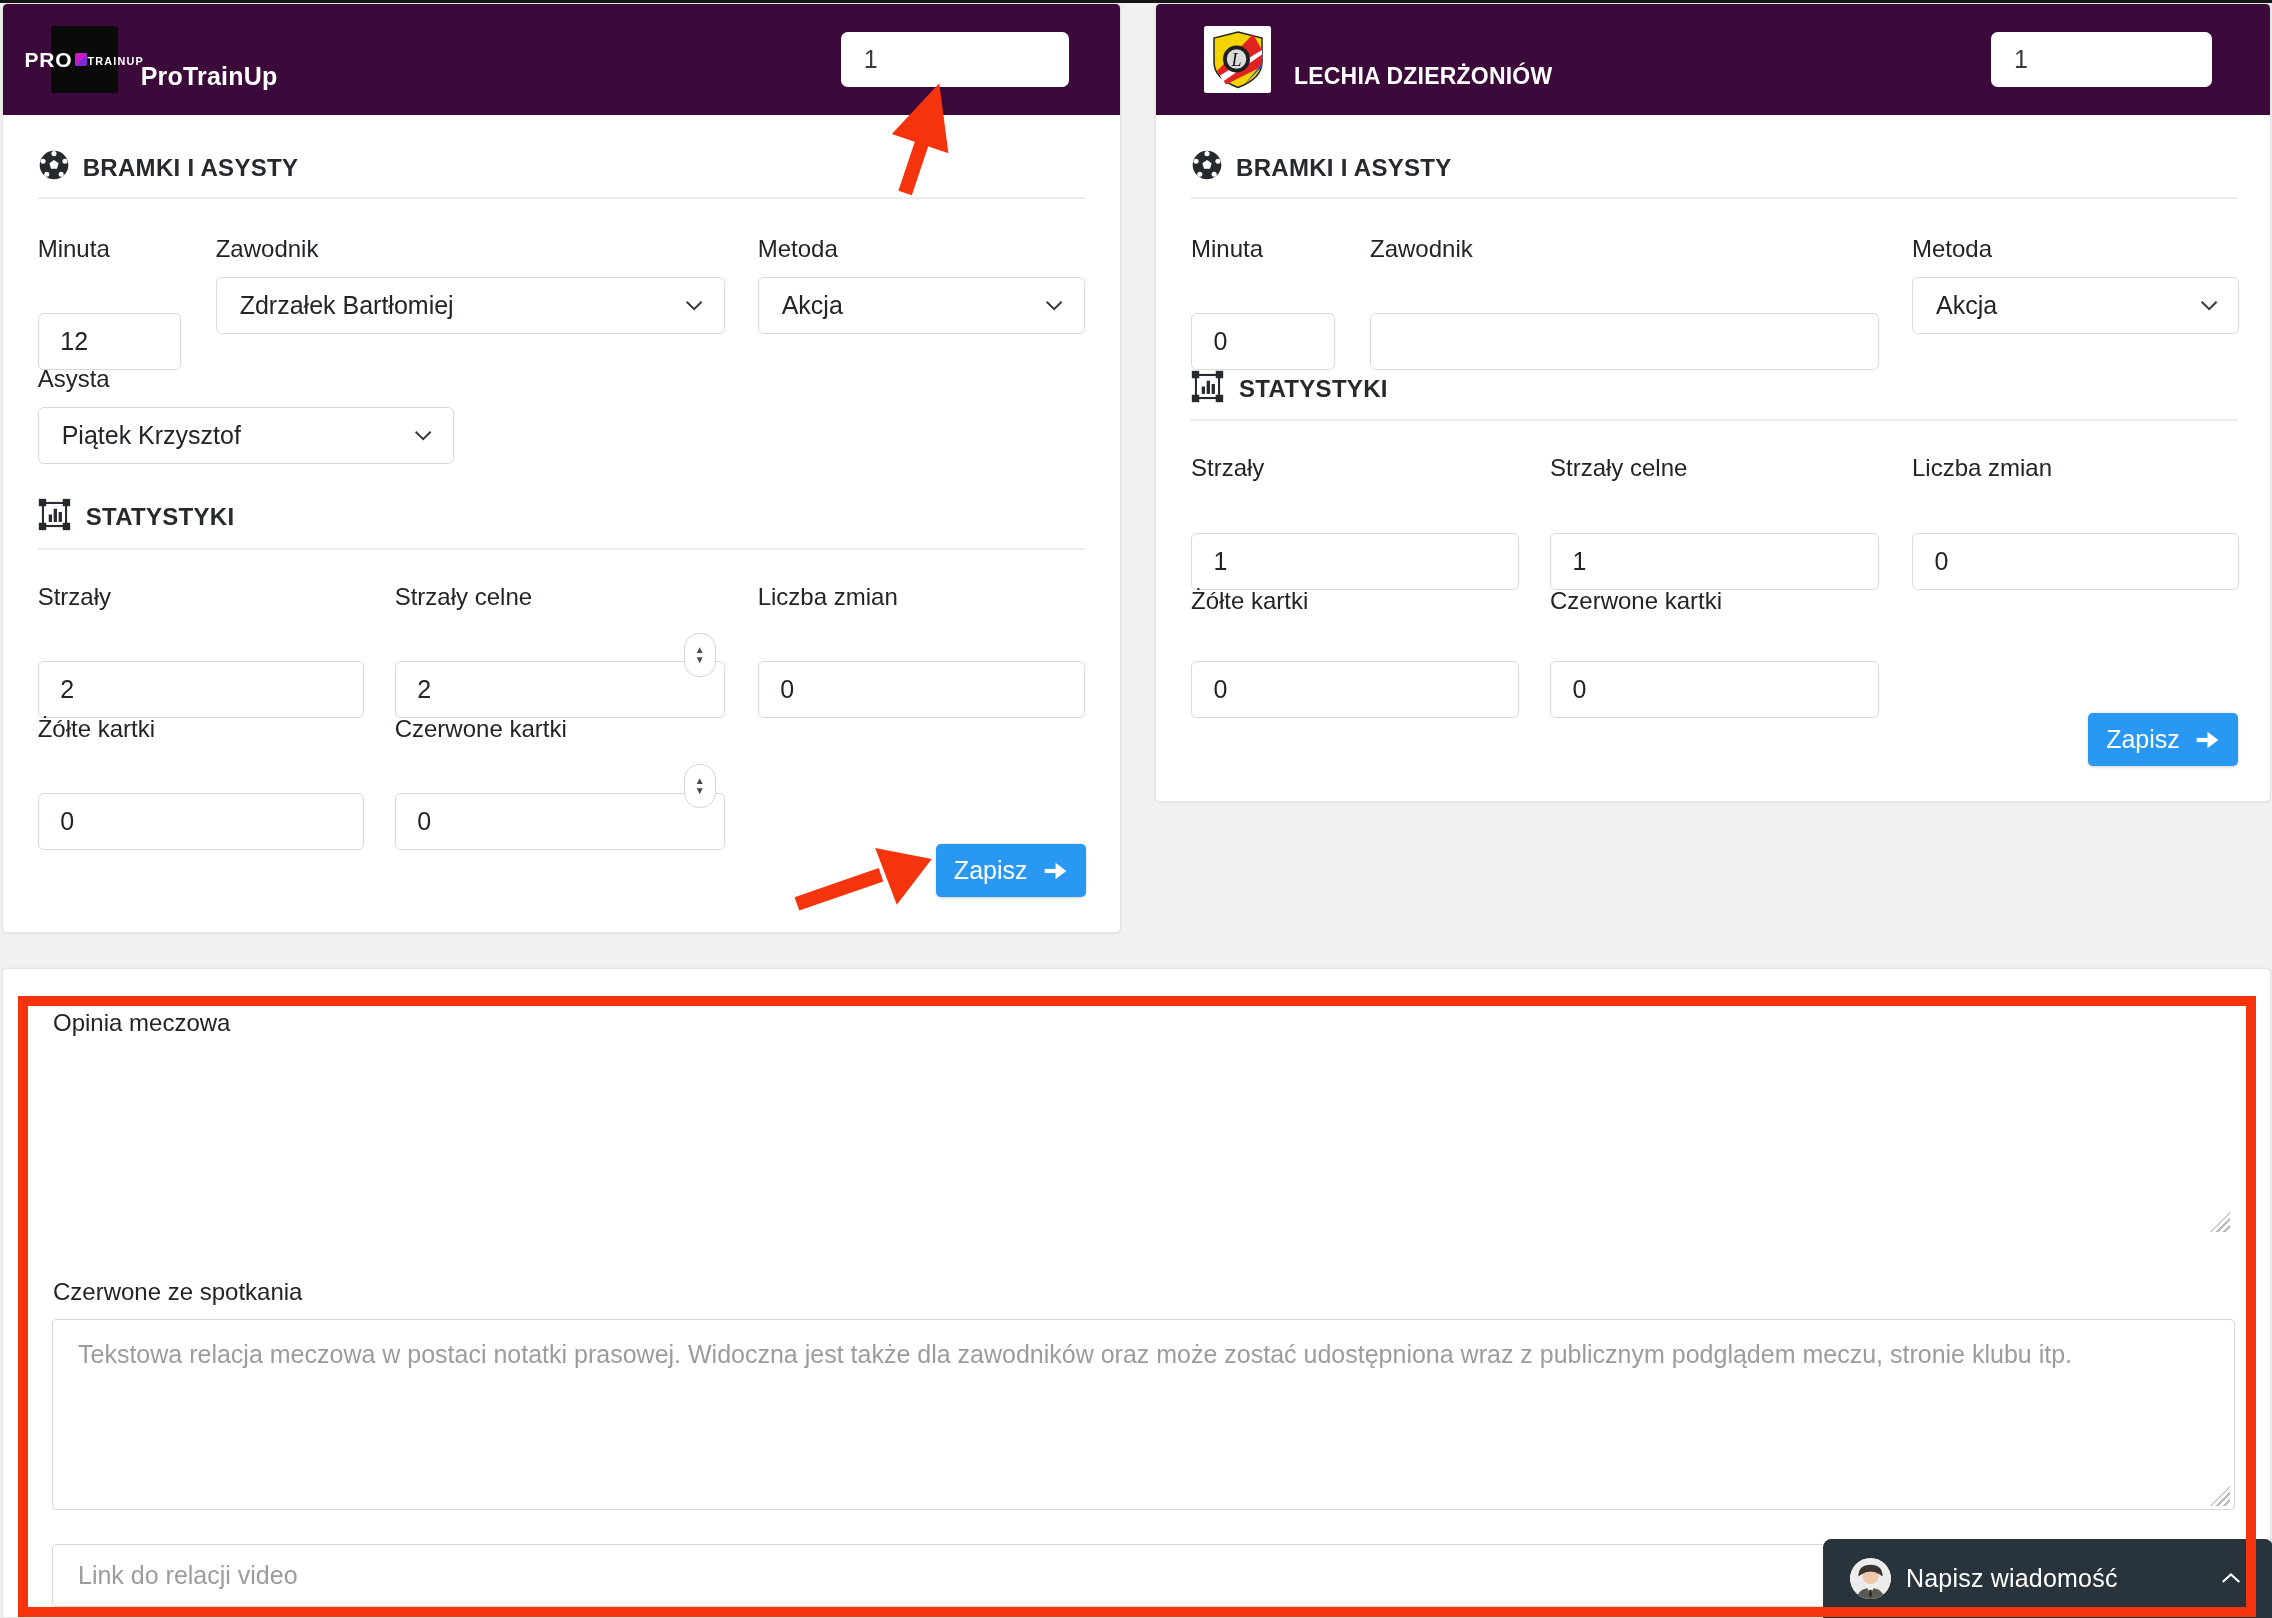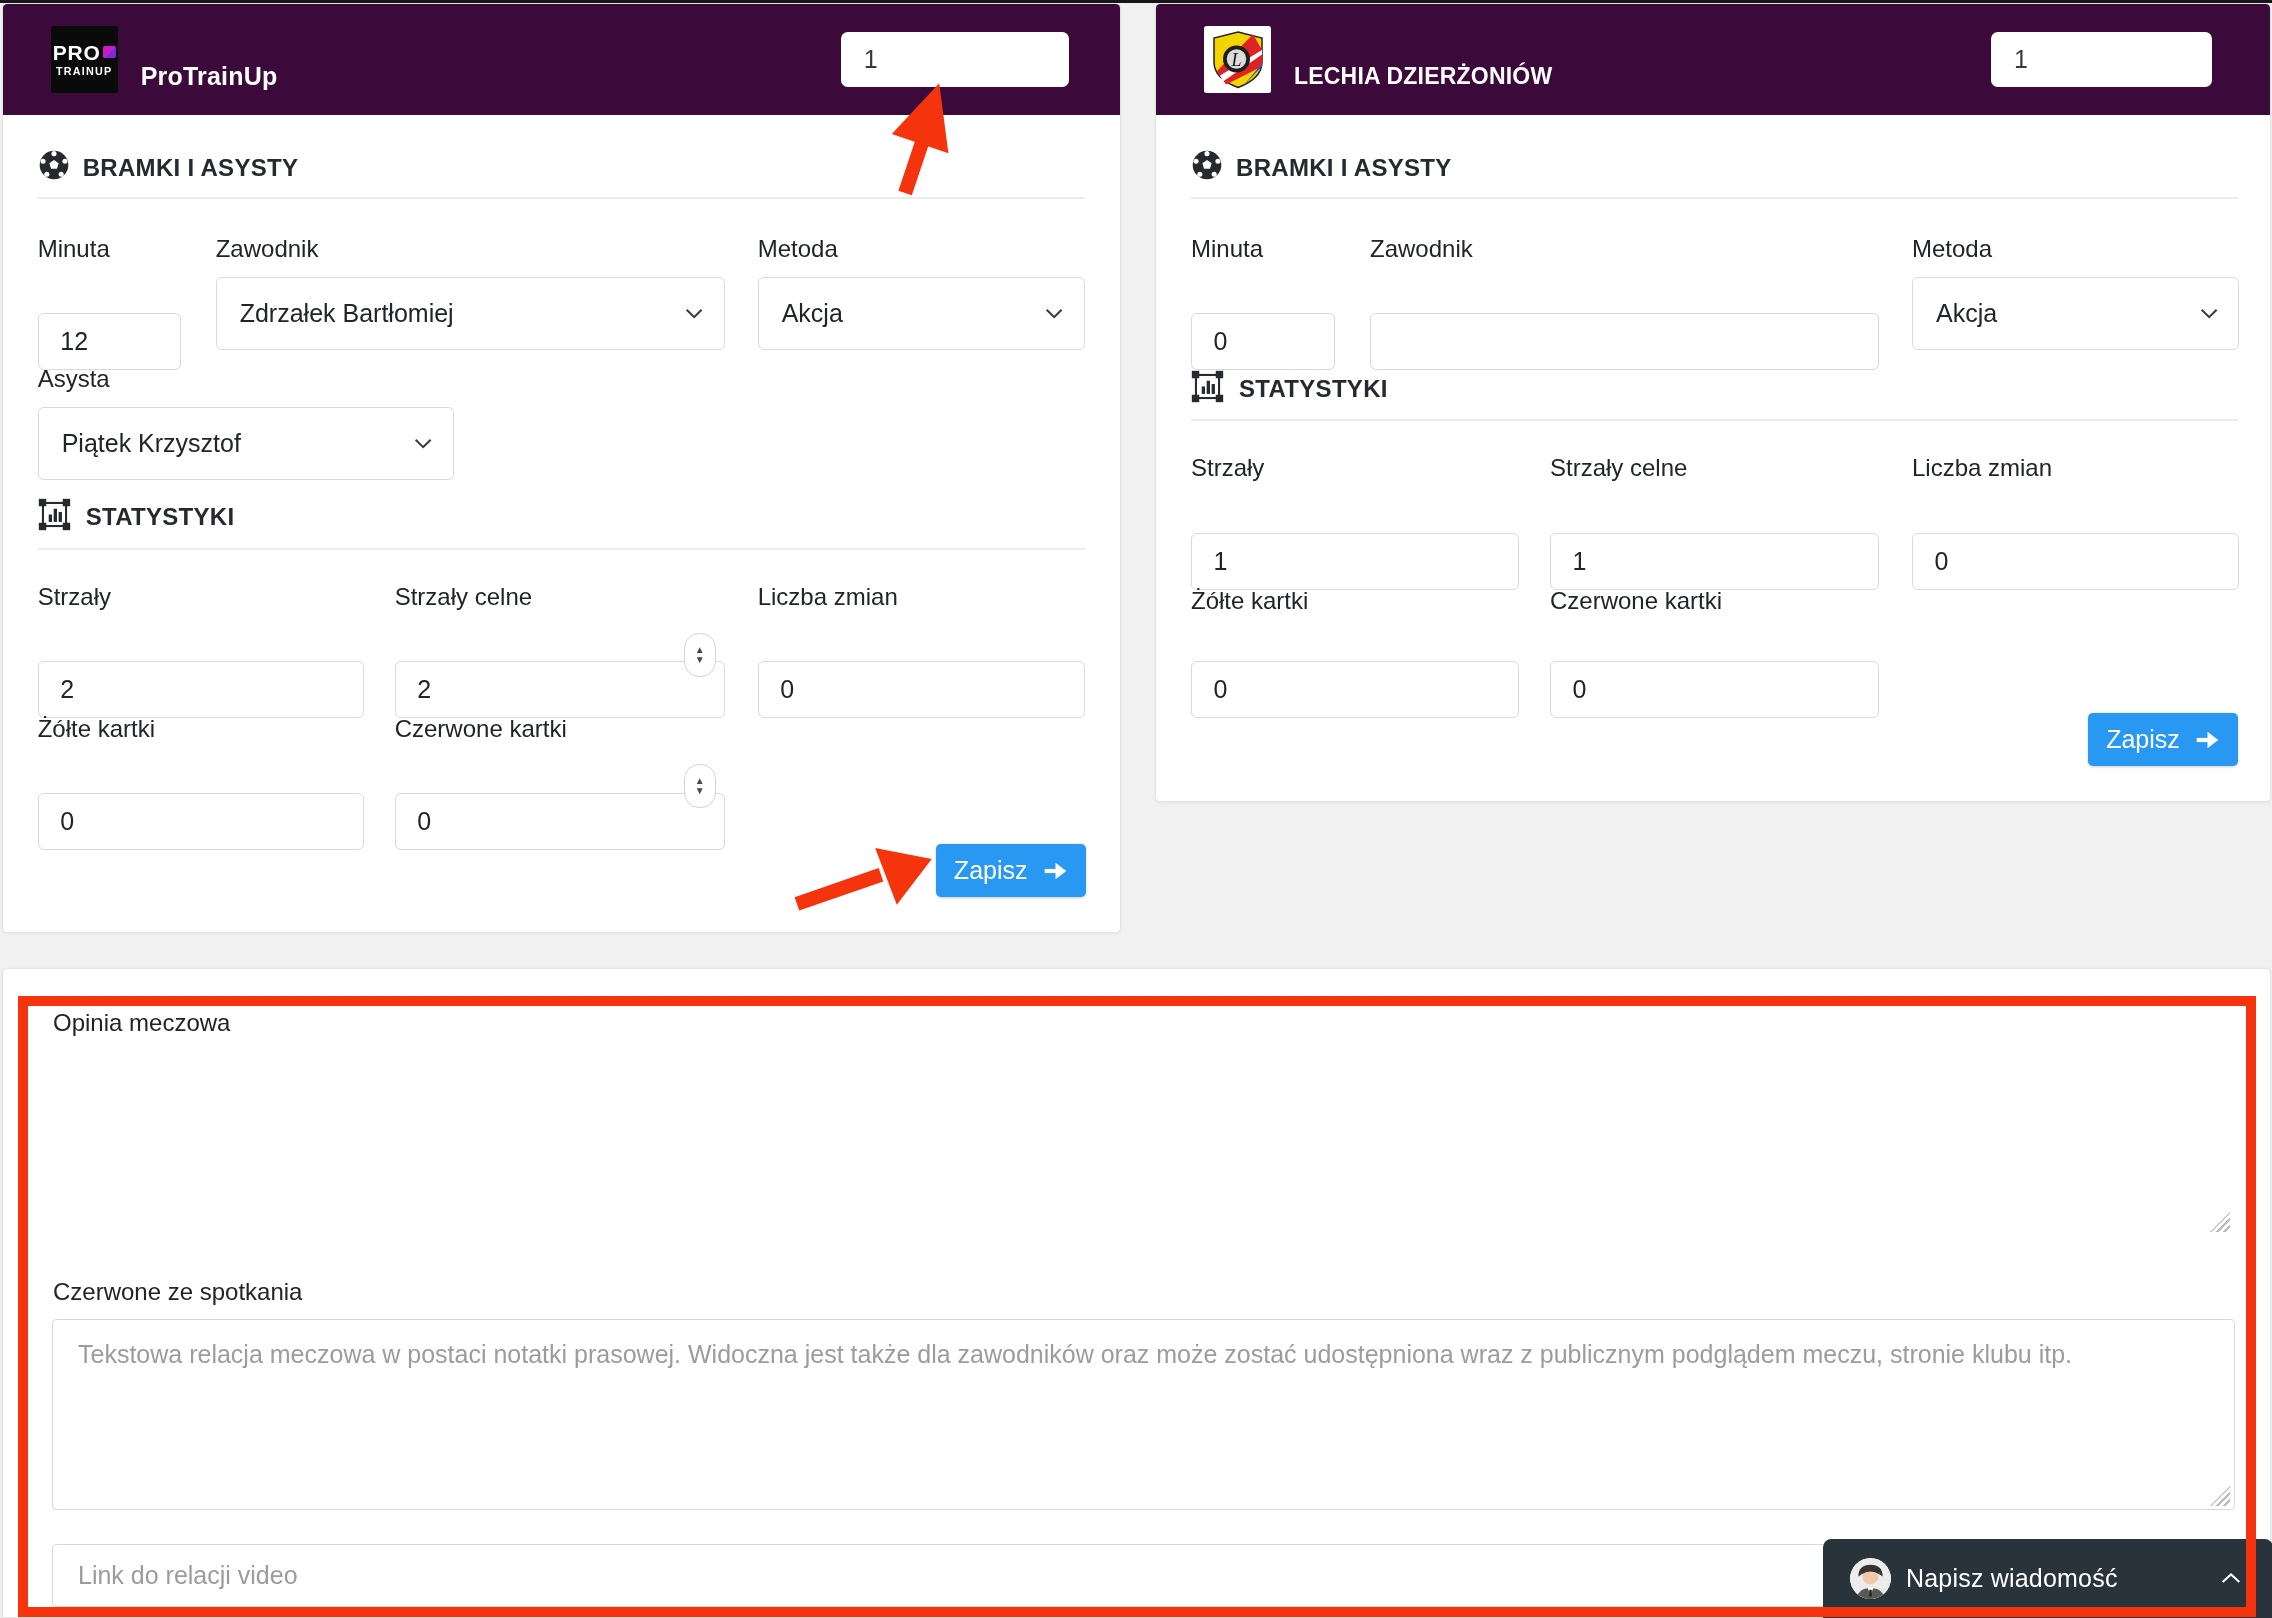--- a/index.html
+++ b/index.html
@@ -3,29 +3,29 @@
 <meta charset="utf-8">
 <style>
   html,body{margin:0;padding:0;background:#f1f1f2;font-family:"Liberation Sans",sans-serif;}
   .stage{position:relative;width:2273px;height:1618px;background:#f1f1f2;overflow:hidden;}
   .topbar{position:absolute;left:0;top:0;width:100%;height:3.3px;background:#161616;z-index:30;}
   .card{position:absolute;background:#fff;border:0.8px solid #e4e4e4;border-radius:5px;box-shadow:0 0.8px 2.5px rgba(0,0,0,.05);box-sizing:border-box;}
   .phead{position:absolute;left:0;top:0;right:0;height:111px;background:#3c0a3a;border-radius:4.2px 4.2px 0 0;}
   .team-title{position:absolute;left:138px;top:0;height:144px;display:flex;align-items:center;color:#fff;font-weight:bold;font-size:25px;letter-spacing:0.2px;}
   .score-input{position:absolute;top:27.5px;height:55px;border:none;border-radius:6.7px;background:#fff;font-size:25px;color:#3a3a3a;padding:0 23px;box-sizing:border-box;font-family:inherit;outline:none;}
   .logo-box{position:absolute;left:48px;top:21.6px;width:67px;height:67px;border-radius:2.5px;}
-  .ptu{background:#0a0a0a;display:flex;flex-direction:column;align-items:center;justify-content:center;color:#fff;}
+  .ptu{background:#0a0a0a;display:flex;align-items:center;justify-content:center;color:#fff;}
   .ptu .l1{font-size:21px;font-weight:900;letter-spacing:0.8px;line-height:21px;display:flex;align-items:center;gap:2.5px;}
   .ptu .sq{width:12.5px;height:12.5px;background:linear-gradient(135deg,#c81bc8 0 55%,#7d2bd8 55% 100%);display:inline-block;border-radius:1.7px;}
   .ptu .l2{font-size:10.8px;font-weight:900;letter-spacing:1.2px;margin-top:2.5px;}
   .sec-title{position:absolute;font-size:24px;font-weight:bold;color:#26292e;letter-spacing:0.3px;}
   .divider{position:absolute;height:1.7px;background:#ececec;}
   .flabel{position:absolute;font-size:24px;color:#212529;}
   .tinput{position:absolute;height:57px;border:1.7px solid #d9d9d9;border-radius:5.8px;background:#fff;font-size:25px;color:#212529;padding:0 21.6px;box-sizing:border-box;font-family:inherit;outline:none;margin-top:36px;}
-  .selbox{position:absolute;height:73px;border:1.7px solid #d9d9d9;border-radius:5.8px;background:#fff;display:flex;align-items:center;justify-content:space-between;padding:0 20px 0 23px;box-sizing:border-box;font-size:25px;color:#212529;cursor:pointer;}
+  .selbox{position:absolute;height:57px;border:1.7px solid #d9d9d9;border-radius:5.8px;background:#fff;display:flex;align-items:center;justify-content:space-between;padding:0 20px 0 23px;box-sizing:border-box;font-size:25px;color:#212529;cursor:pointer;}
   .spinner{position:absolute;width:30px;height:42px;border:1.7px solid #d4d4d4;border-radius:15px;display:flex;flex-direction:column;align-items:center;justify-content:center;background:#fff;color:#4a4a4a;font-size:10px;line-height:10.8px;}
   .btn{position:absolute;width:150px;height:53px;background:#2898f2;border:none;border-radius:5px;color:#fff;font-size:25px;font-family:inherit;display:flex;align-items:center;justify-content:center;gap:15px;cursor:pointer;box-shadow:0 0.8px 2.5px rgba(0,0,0,.2);}
   .red-rect{position:absolute;left:18.3px;top:996px;width:2238px;height:621px;border:10px solid #f5330d;box-sizing:border-box;z-index:10;pointer-events:none;}
   .ta{position:absolute;border:1.7px solid #d8d8d8;border-radius:4.2px;background:#fff;font-size:25px;color:#212529;font-family:inherit;padding:20px 25px;box-sizing:border-box;resize:none;outline:none;}
   .ta::placeholder,.tinput::placeholder,.link-input::placeholder{color:#9c9c9c;opacity:1;}
   .link-input{position:absolute;height:63px;border:1.7px solid #d8d8d8;border-radius:4.2px;background:#fff;font-size:25px;color:#212529;font-family:inherit;padding:0 25px;box-sizing:border-box;outline:none;}
   .resize-corner{position:absolute;width:20px;height:20px;background:repeating-linear-gradient(-45deg,transparent,transparent 3.3px,#b9b9b9 3.3px,#b9b9b9 5px);clip-path:polygon(100% 0,100% 100%,0 100%);pointer-events:none;}
   .chat{position:absolute;left:1823px;top:1539px;width:450px;height:79px;background:#29333c;border-radius:8.3px 8.3px 0 0;z-index:5;display:flex;align-items:center;cursor:pointer;}
   .chat .avatar{position:absolute;left:27px;top:19px;width:41px;height:41px;border-radius:50%;background:#ededed;overflow:hidden;}
   .chat .ctext{position:absolute;left:83px;color:#fff;font-size:25px;font-weight:500;letter-spacing:0.2px;}

